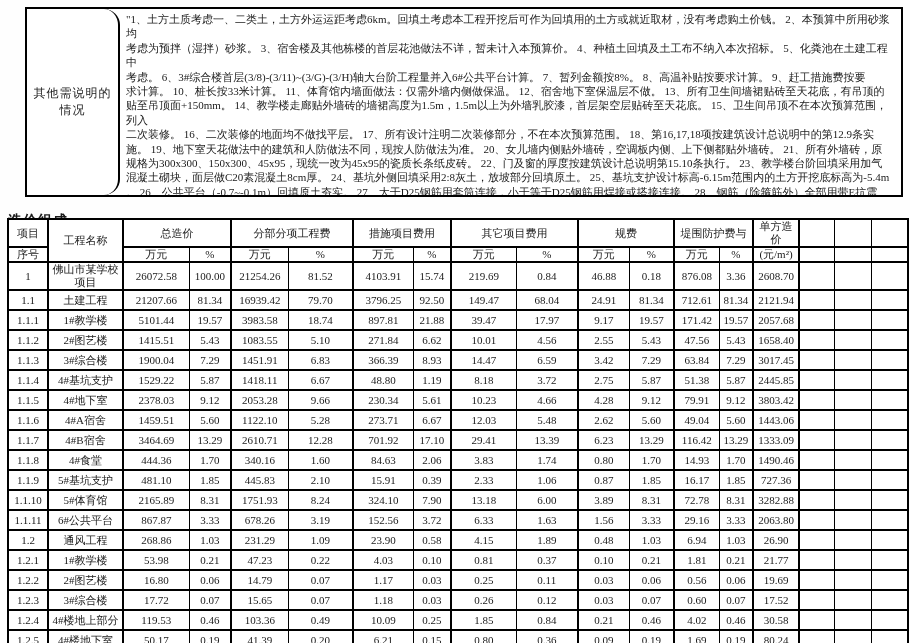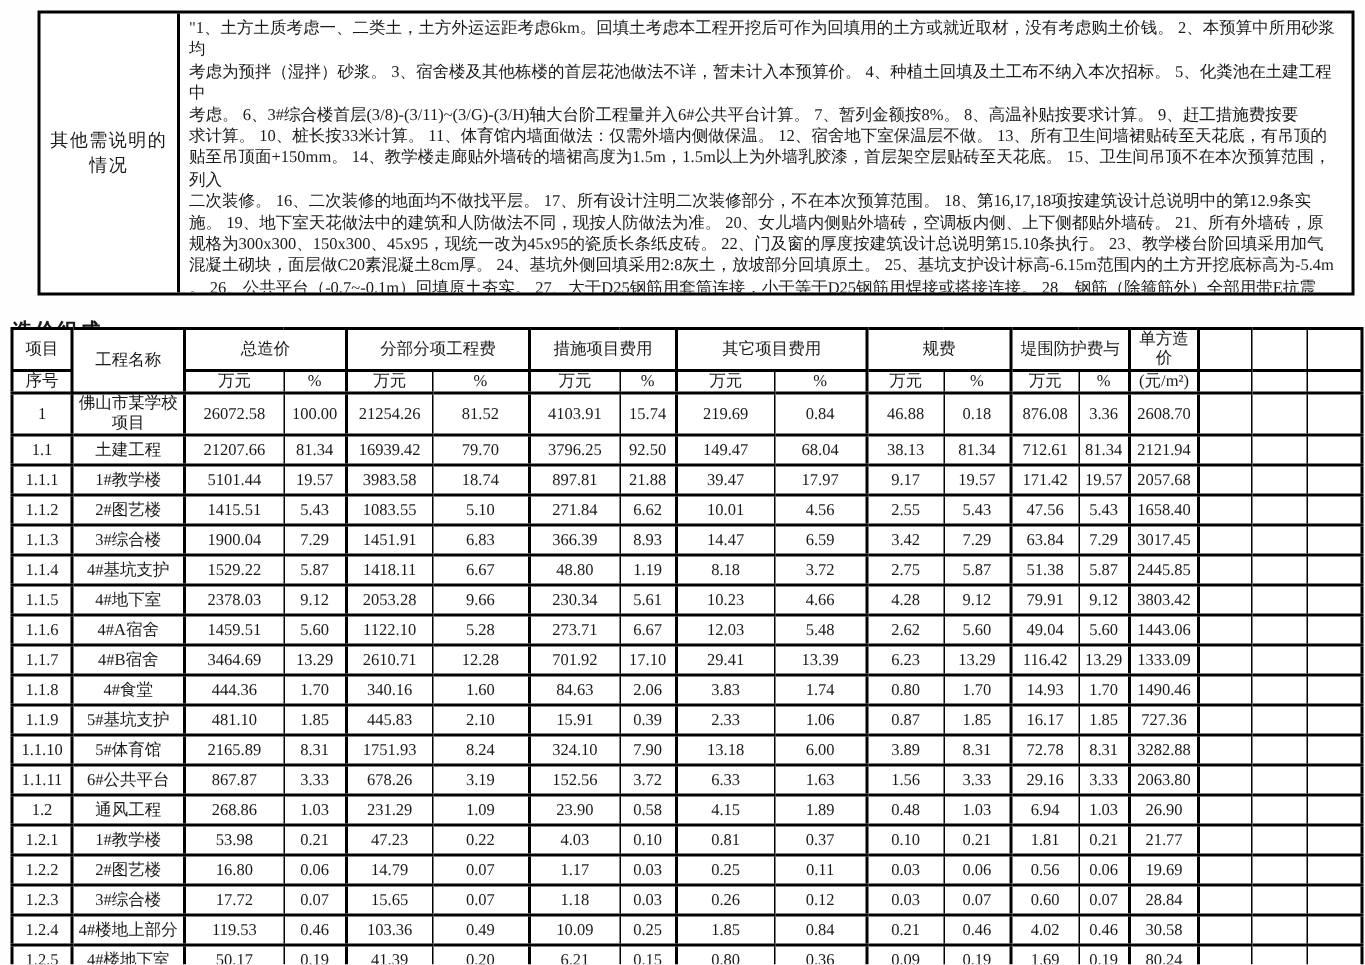--- a/index.html
+++ b/index.html
@@ -8,21 +8,21 @@
     font-family:"Liberation Serif","DejaVu Serif",serif;color:#1a1a1a;
   }
   
   .notes-block{
     position:absolute;left:25px;top:7px;width:878px;height:190px;
     border:2px solid #000;display:flex;box-sizing:border-box;background:#fff;
   }
   .notes-label{
     flex:none;width:93px;border-right:2px solid #000;box-sizing:border-box;
     display:flex;align-items:center;justify-content:center;text-align:center;
-    font-size:12px;letter-spacing:1px;padding:0 6px;
+    font-size:12px;letter-spacing:1px;padding:0 6px;border-radius:16px;
   }
   .notes-text{
     flex:1;padding:3px 5px 0 6px;font-size:11px;line-height:14.4px;
     white-space:pre-wrap;word-break:break-all;overflow:hidden;
   }
   
   .table-title{
     position:absolute;left:8px;top:212px;font-size:14px;font-weight:bold;
     font-family:"Liberation Sans","DejaVu Sans",sans-serif;
     text-decoration:underline;letter-spacing:1px;
@@ -149,21 +149,21 @@
           <td>1.1</td>
           <td class="gb">土建工程</td>
           <td class="gb">21207.66</td>
           <td>81.34</td>
           <td class="gb">16939.42</td>
           <td>79.70</td>
           <td class="gb">3796.25</td>
           <td>92.50</td>
           <td class="gb">149.47</td>
           <td>68.04</td>
-          <td class="gb">38.13</td>
+          <td class="gb">24.91</td>
           <td>81.34</td>
           <td class="gb">712.61</td>
           <td>81.34</td>
           <td class="gb">2121.94</td>
           <td class="gb"></td>
           <td></td>
           <td></td>
         </tr>
         <tr>
           <td>1.1.1</td>
@@ -453,21 +453,21 @@
           <td class="gb">15.65</td>
           <td>0.07</td>
           <td class="gb">1.18</td>
           <td>0.03</td>
           <td class="gb">0.26</td>
           <td>0.12</td>
           <td class="gb">0.03</td>
           <td>0.07</td>
           <td class="gb">0.60</td>
           <td>0.07</td>
-          <td class="gb">28.84</td>
+          <td class="gb">17.52</td>
           <td class="gb"></td>
           <td></td>
           <td></td>
         </tr>
         <tr>
           <td>1.2.4</td>
           <td class="gb">4#楼地上部分</td>
           <td class="gb">119.53</td>
           <td>0.46</td>
           <td class="gb">103.36</td>

